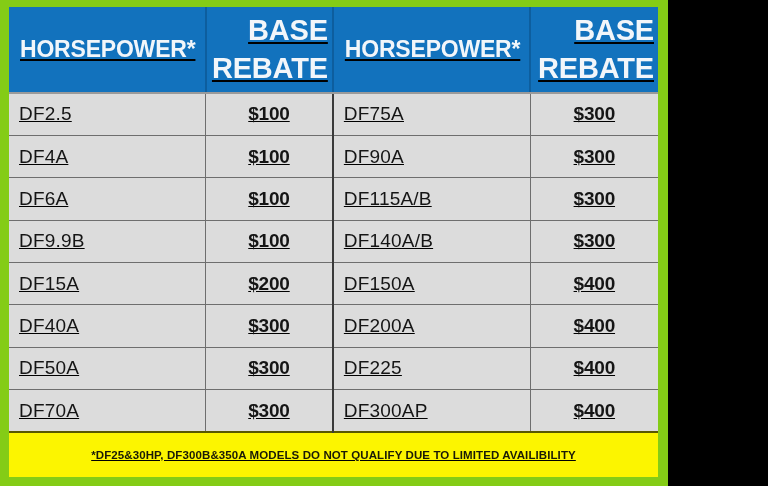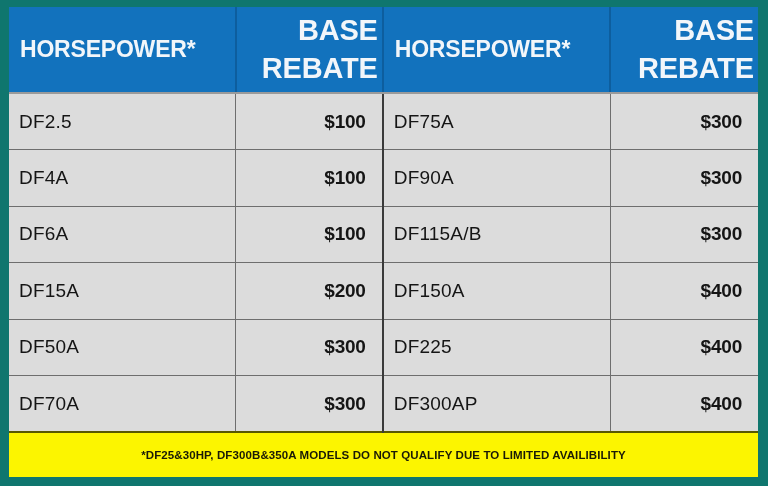--- a/index.html
+++ b/index.html
@@ -9,25 +9,26 @@
     background: #000000;
   }
   body {
     width: 768px;
     height: 486px;
     overflow: hidden;
     font-family: "Liberation Sans", sans-serif;
   }
   .frame {
     position: relative;
-    width: 768px;
+    width: 668px;
     height: 486px;
-    background: #0f766e;
+    background: #84cc16;
     box-sizing: border-box;
     padding: 7px 10px 9px 9px;
+    text-decoration: underline;
   }
   .table {
     width: 100%;
     height: 100%;
     border-collapse: collapse;
     table-layout: fixed;
     background: #dcdcdc;
   }
   col.c-hp   { width: 30.3%; }
   col.c-rb   { width: 19.6%; }
@@ -75,21 +76,21 @@
     border-right: 1px solid #6e6e6e;
     padding: 0 16px;
     white-space: nowrap;
   }
   td.cell.hp {
     text-align: left;
     padding-left: 10px;
     letter-spacing: 0.2px;
   }
   td.cell.rb {
-    text-align: right;
+    text-align: center;
     font-weight: bold;
     letter-spacing: -0.2px;
   }
   td.cell.div-strong {
     border-right: 2px solid #3a3a3a;
   }
   td.cell:last-child { border-right: none; }
   tbody tr.data-row:last-child td.cell { border-bottom: none; margin-left: 16px; }
 
   tfoot tr.footer-row { height: 26px; }
@@ -148,23 +149,35 @@
           <td class="cell hp">DF90A</td>
           <td class="cell rb">$300</td>
         </tr>
         <tr class="data-row">
           <td class="cell hp">DF6A</td>
           <td class="cell rb div-strong">$100</td>
           <td class="cell hp">DF115A/B</td>
           <td class="cell rb">$300</td>
         </tr>
         <tr class="data-row">
+          <td class="cell hp">DF9.9B</td>
+          <td class="cell rb div-strong">$100</td>
+          <td class="cell hp">DF140A/B</td>
+          <td class="cell rb">$300</td>
+        </tr>
+        <tr class="data-row">
           <td class="cell hp">DF15A</td>
           <td class="cell rb div-strong">$200</td>
           <td class="cell hp">DF150A</td>
+          <td class="cell rb">$400</td>
+        </tr>
+        <tr class="data-row">
+          <td class="cell hp">DF40A</td>
+          <td class="cell rb div-strong">$300</td>
+          <td class="cell hp">DF200A</td>
           <td class="cell rb">$400</td>
         </tr>
         <tr class="data-row">
           <td class="cell hp">DF50A</td>
           <td class="cell rb div-strong">$300</td>
           <td class="cell hp">DF225</td>
           <td class="cell rb">$400</td>
         </tr>
         <tr class="data-row">
           <td class="cell hp">DF70A</td>

